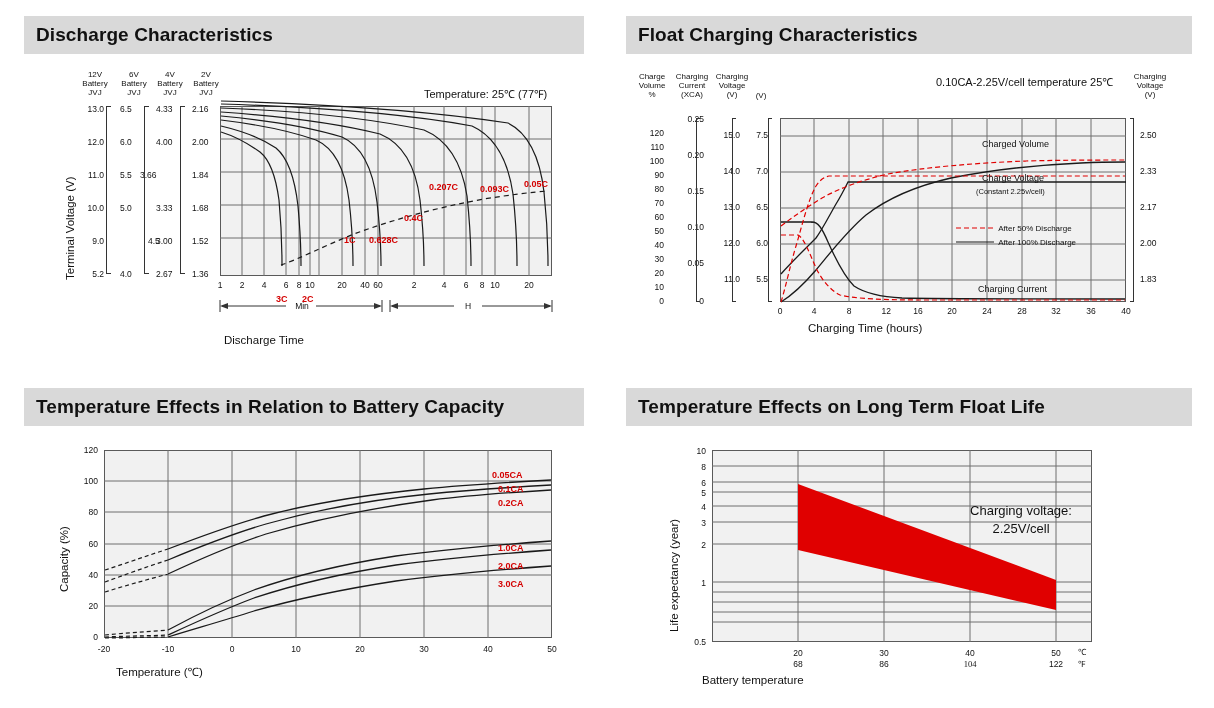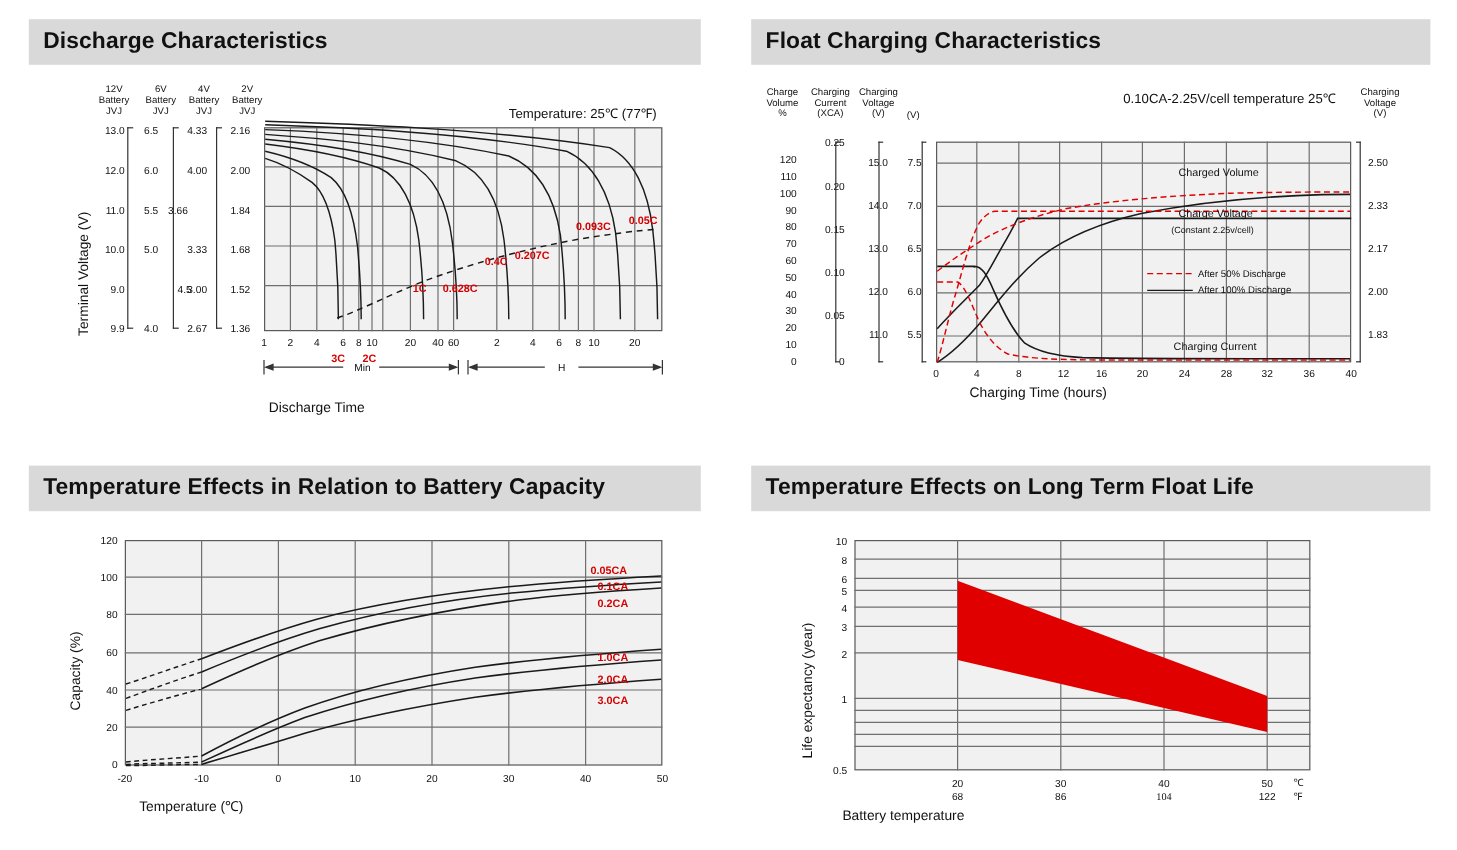--- a/index.html
+++ b/index.html
@@ -70,21 +70,21 @@
     <span>2V</span><br>
     <span>Battery</span><br>
     <span>JVJ</span>
   </div>
 
   <div class="tick tick-r" style="left:52px;top:44px;width:28px;">13.0</div>
   <div class="tick tick-r" style="left:52px;top:77px;width:28px;">12.0</div>
   <div class="tick tick-r" style="left:52px;top:110px;width:28px;">11.0</div>
   <div class="tick tick-r" style="left:52px;top:143px;width:28px;">10.0</div>
   <div class="tick tick-r" style="left:52px;top:176px;width:28px;">9.0</div>
-  <div class="tick tick-r" style="left:52px;top:209px;width:28px;">9.9</div>
+  <div class="tick tick-r" style="left:52px;top:209px;width:28px;">5.2</div>
 
   <div class="tick" style="left:96px;top:44px;">6.5</div>
   <div class="tick" style="left:96px;top:77px;">6.0</div>
   <div class="tick" style="left:96px;top:110px;">5.5</div>
   <div class="tick" style="left:96px;top:143px;">5.0</div>
   <div class="tick" style="left:96px;top:176px;margin-left:28px;">4.5</div>
   <div class="tick" style="left:96px;top:209px;">4.0</div>
 
   <div class="tick" style="left:132px;top:44px;">4.33</div>
   <div class="tick" style="left:132px;top:77px;">4.00</div>
@@ -153,21 +153,21 @@
     <g fill="none" stroke="#1a1a1a" stroke-width="1.2" stroke-dasharray="5,4">
       <path d="M257,205 C275,199 300,186 330,174 C365,161 410,148 460,139 C485,135 508,132 524,131"></path>
     </g>
   </svg>
 
   <div class="lbl lbl-red" style="left:252px;top:234px;">3C</div>
   <div class="lbl lbl-red" style="left:278px;top:234px;">2C</div>
   <div class="lbl lbl-red" style="left:320px;top:175px;">1C</div>
   <div class="lbl lbl-red" style="left:345px;top:175px;">0.628C</div>
   <div class="lbl lbl-red" style="left:380px;top:153px;">0.4C</div>
-  <div class="lbl lbl-red" style="left:405px;top:148px;">0.207C</div>
+  <div class="lbl lbl-red" style="left:405px;top:122px;">0.207C</div>
   <div class="lbl lbl-red" style="left:456px;top:124px;">0.093C</div>
   <div class="lbl lbl-red" style="left:500px;top:119px;">0.05C</div>
 
   <div class="note" style="left:400px;top:26px;font-size:11px;">Temperature: 25℃ (77℉)</div>
 
   <div class="tick tick-c" style="left:188px;top:220px;width:16px;">1</div>
   <div class="tick tick-c" style="left:210px;top:220px;width:16px;">2</div>
   <div class="tick tick-c" style="left:232px;top:220px;width:16px;">4</div>
   <div class="tick tick-c" style="left:254px;top:220px;width:16px;">6</div>
   <div class="tick tick-c" style="left:267px;top:220px;width:16px;">8</div>
@@ -475,16 +475,20 @@
   <div class="tick tick-c" style="left:330px;top:216px;width:28px;">40</div>
   <div class="tick tick-c" style="left:416px;top:216px;width:28px;">50</div>
   <div class="tick" style="left:452px;top:214px;">℃</div>
 
   <div class="tick tick-c" style="left:158px;top:227px;width:28px;">68</div>
   <div class="tick tick-c" style="left:244px;top:227px;width:28px;">86</div>
   <div class="tick tick-c" style="left:330px;top:227px;width:28px;font-family:Liberation Serif, serif;">104</div>
   <div class="tick tick-c" style="left:416px;top:227px;width:28px;">122</div>
   <div class="tick" style="left:452px;top:226px;">℉</div>
 
+  <div class="big-note" style="left:300px;top:70px;width:190px;">
+    <span>Charging voltage:</span><br>
+    <span>2.25V/cell</span>
+  </div>
 
   <div class="axis-title" style="left:76px;top:242px;">Battery temperature</div>
   <div class="axis-title vert" style="left:42px;top:200px;">Life expectancy (year)</div>
 </div>
 
 </body></html>

